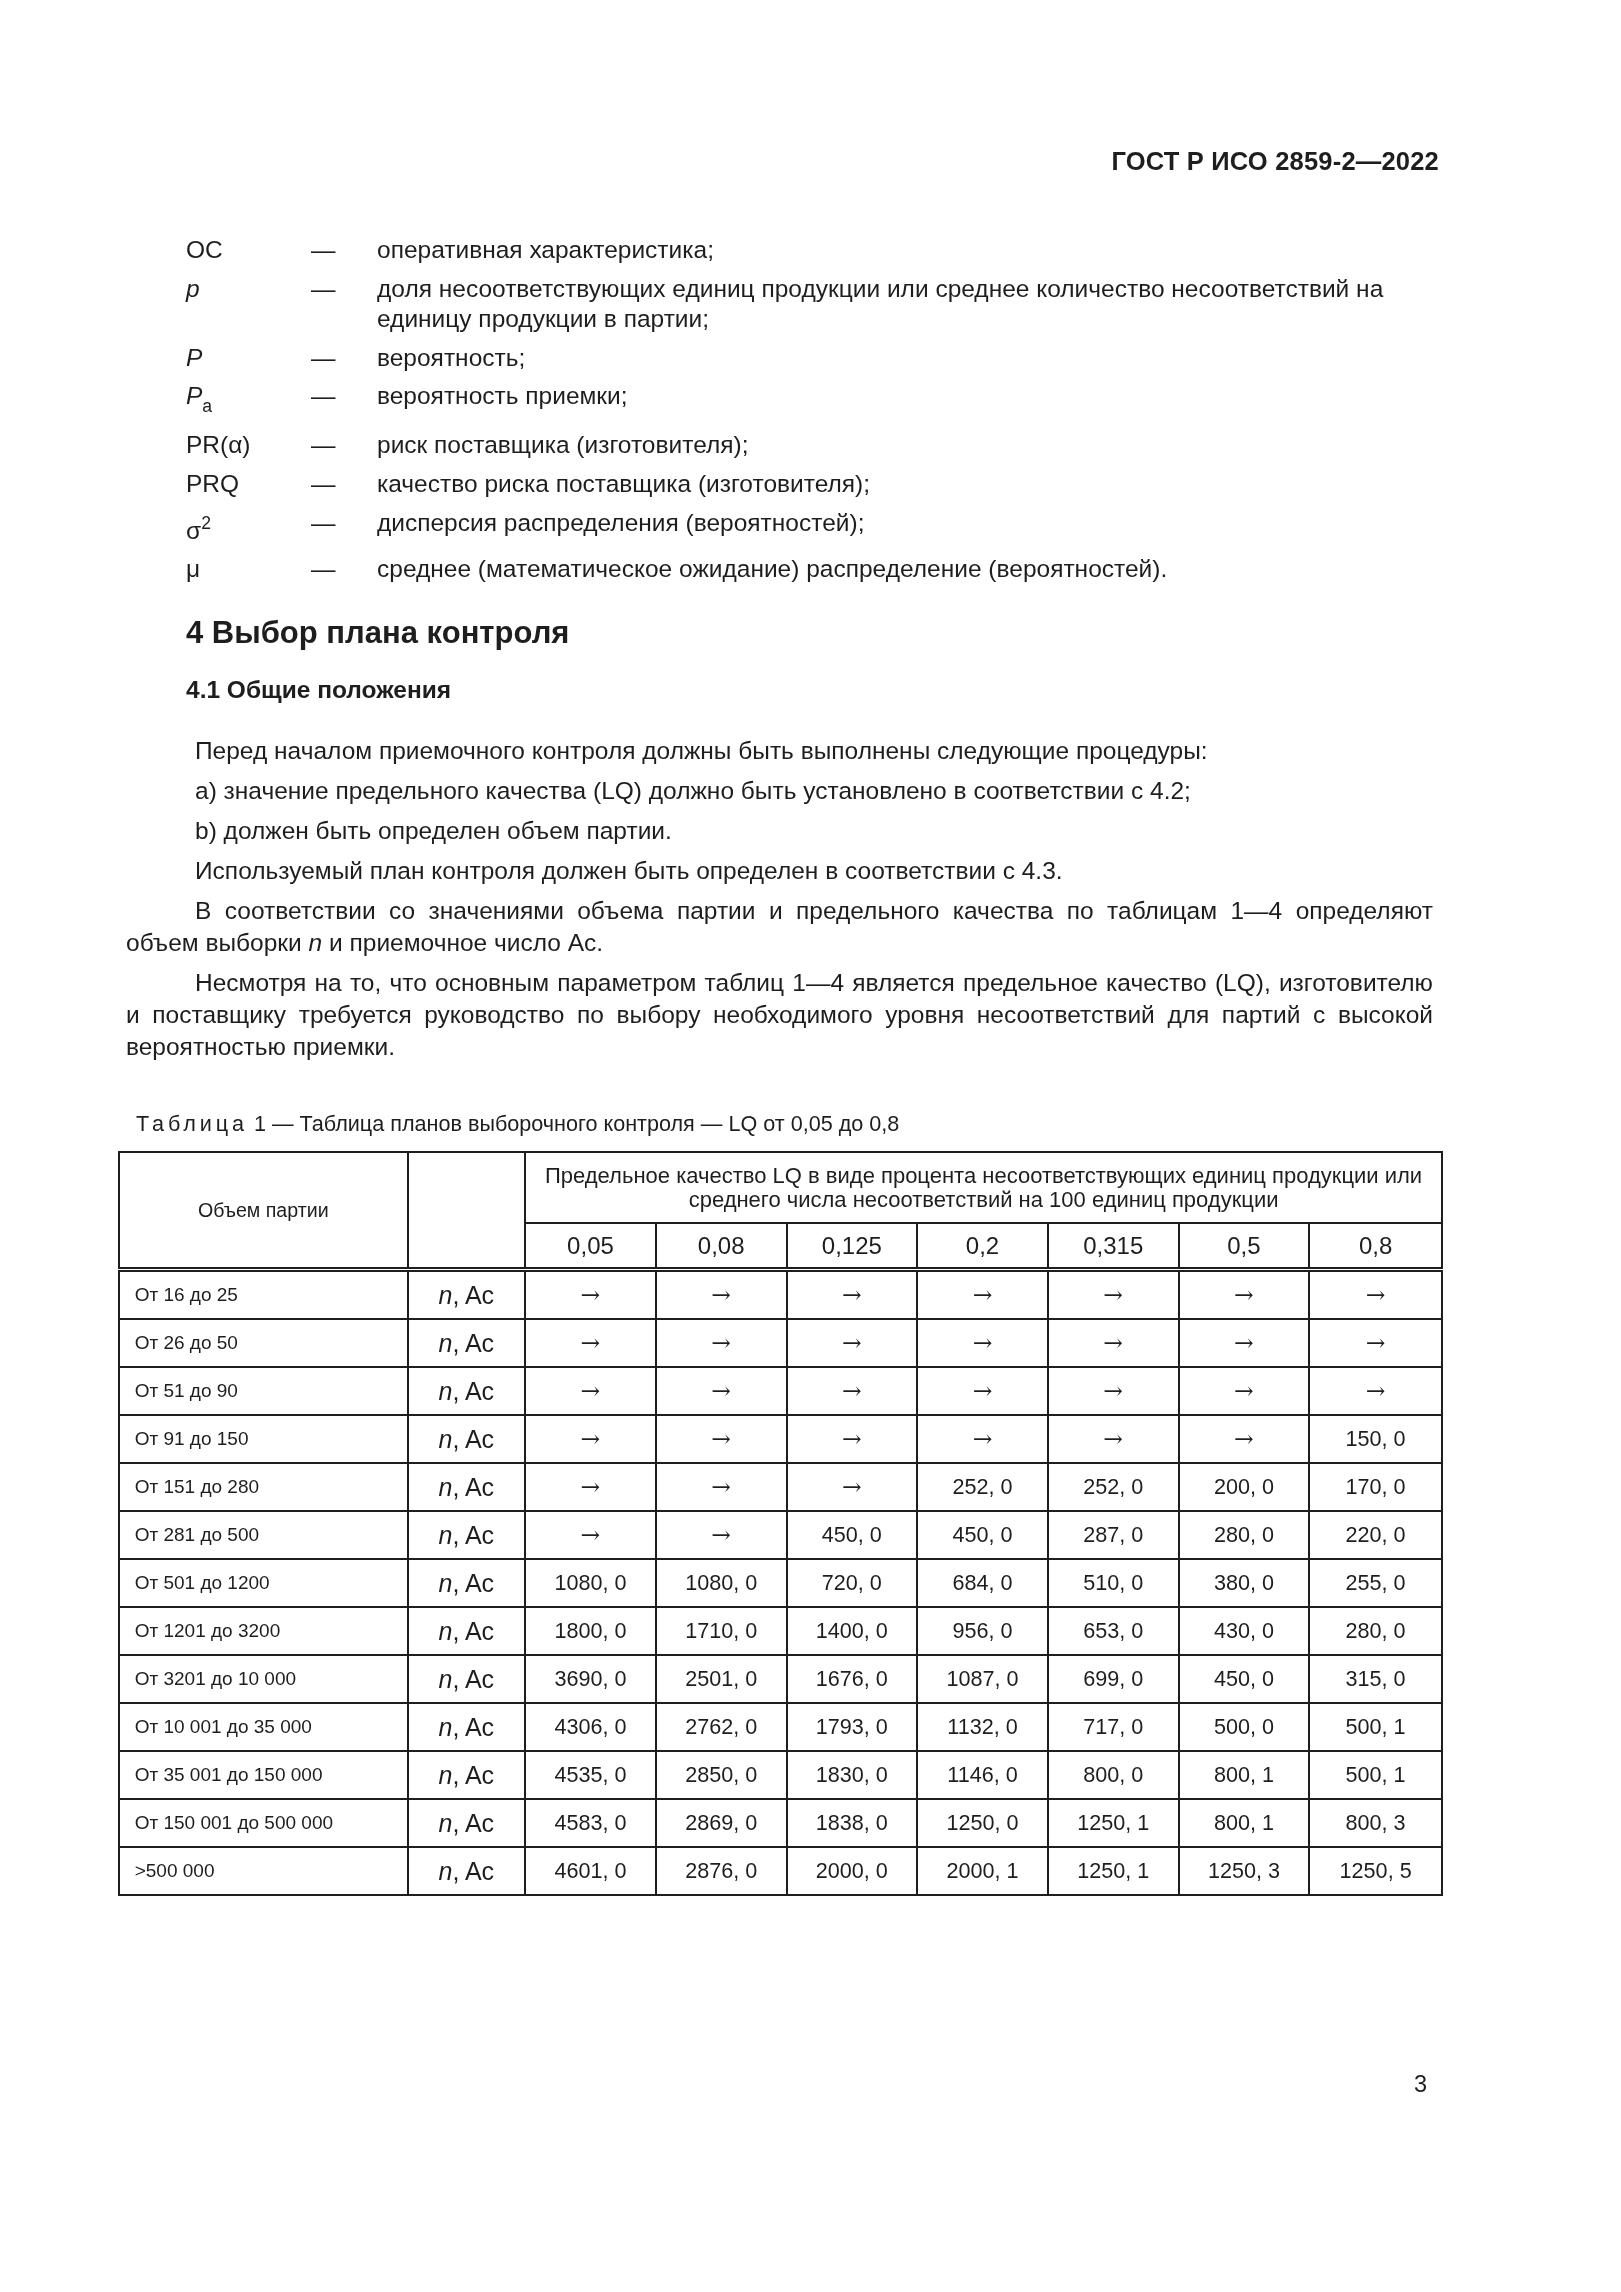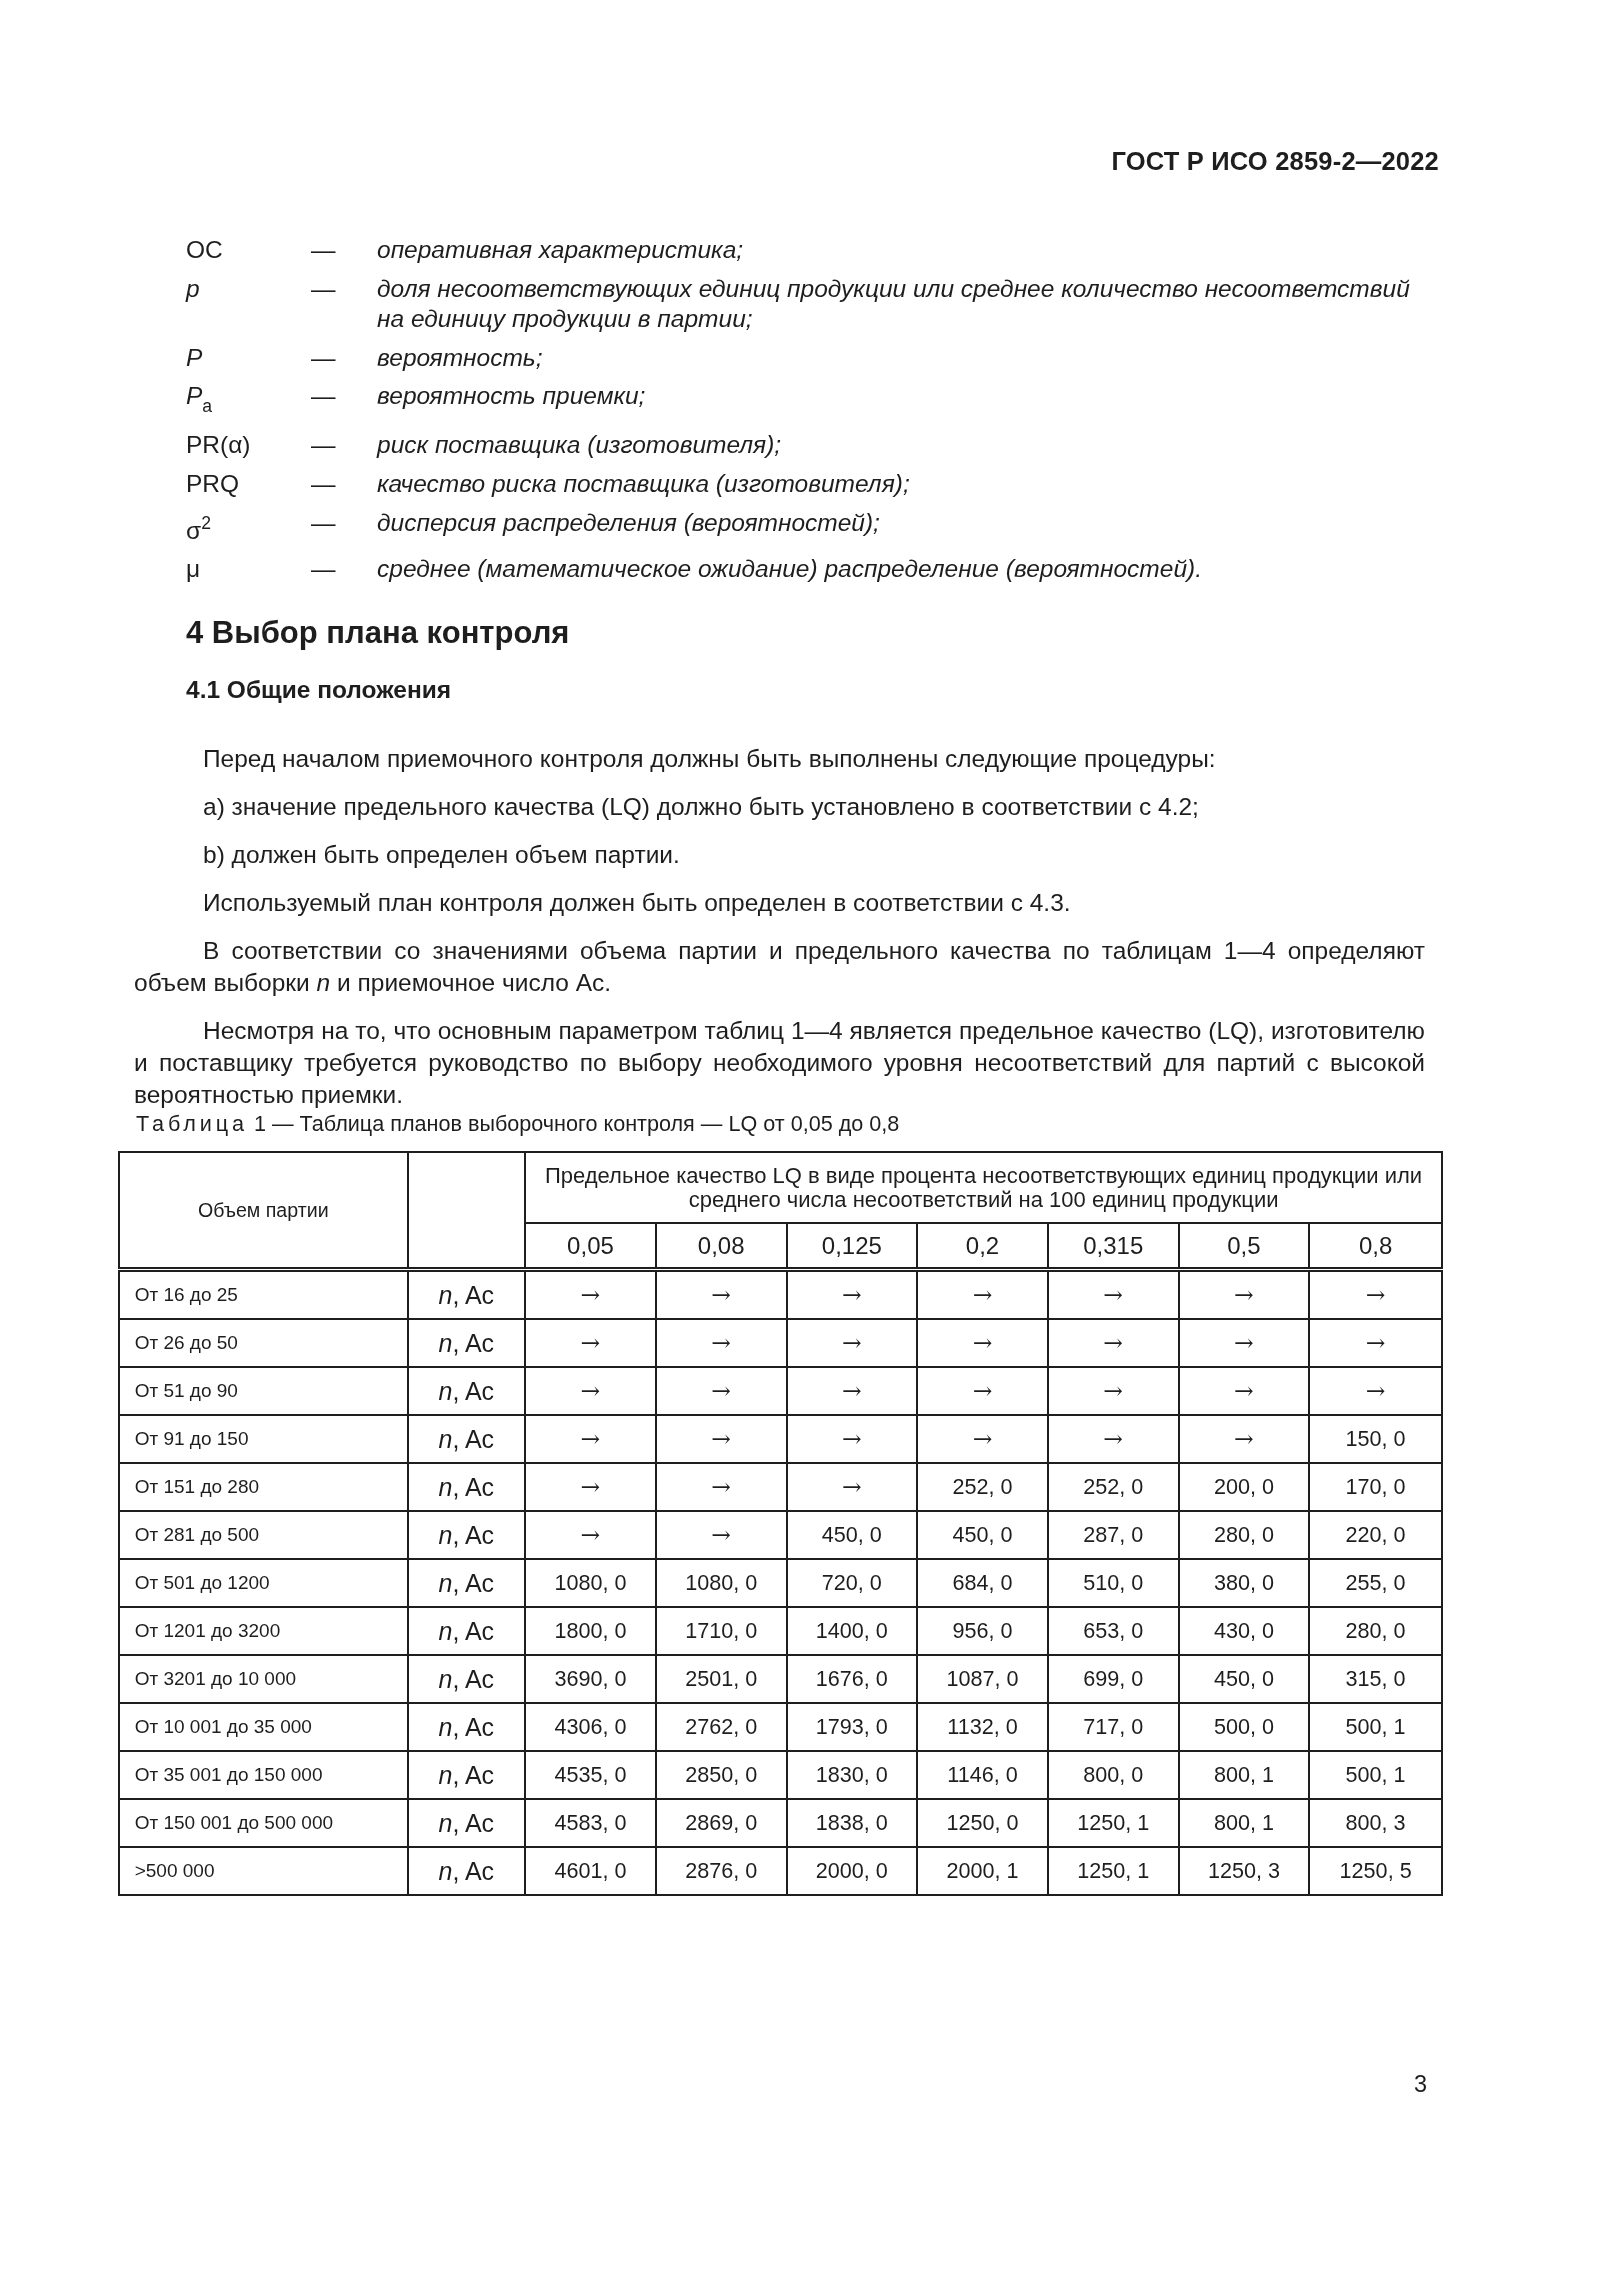--- a/index.html
+++ b/index.html
@@ -12,35 +12,35 @@
     position: absolute; top: 147px; right: 182px;
     font-size: 25.5px; font-weight: bold; letter-spacing: 0.2px; margin-left: 40px;
   }
   .abbr-list { position: absolute; left: 186px; top: 235px; width: 1255px; }
   .abbr-row { display: flex; font-size: 24.5px; line-height: 30px; margin-bottom: 8.8px; gap: 37px; }
   .abbr-sym { width: 88px; flex: none; white-space: nowrap; }
   .abbr-sym.ital { font-style: italic; }
   .abbr-sym sub { font-size: 17.6px; font-style: normal; vertical-align: -7.8px; }
   .abbr-sym sup { font-size: 17.6px; vertical-align: 9.8px; }
   .abbr-dash { width: 29px; flex: none; }
-  .abbr-text { flex: 1; font-style: italic; }
+  .abbr-text { flex: 1; }
 
   .h-section {
     position: absolute; left: 186px; top: 615px;
     font-size: 31px; font-weight: bold;
   }
   .h-sub {
     position: absolute; left: 186px; top: 676px;
     font-size: 24.5px; font-weight: bold;
   }
   .body-text {
     position: absolute; left: 118px; top: 727px; width: 1323px;
     font-size: 24.5px; line-height: 32px; text-align: justify;
   }
-  .body-text p { margin: 16px; }
+  .body-text p { margin: 8px; }
   .body-text .noindent { padding-left: 69px; }
   .body-text .indent { text-indent: 69px; }
 
   .tbl-caption {
     position: absolute; left: 136px; top: 1111px;
     font-size: 21.6px;
   }
   .tbl-caption .spaced { letter-spacing: 3.9px; }
 
   table.plan {

